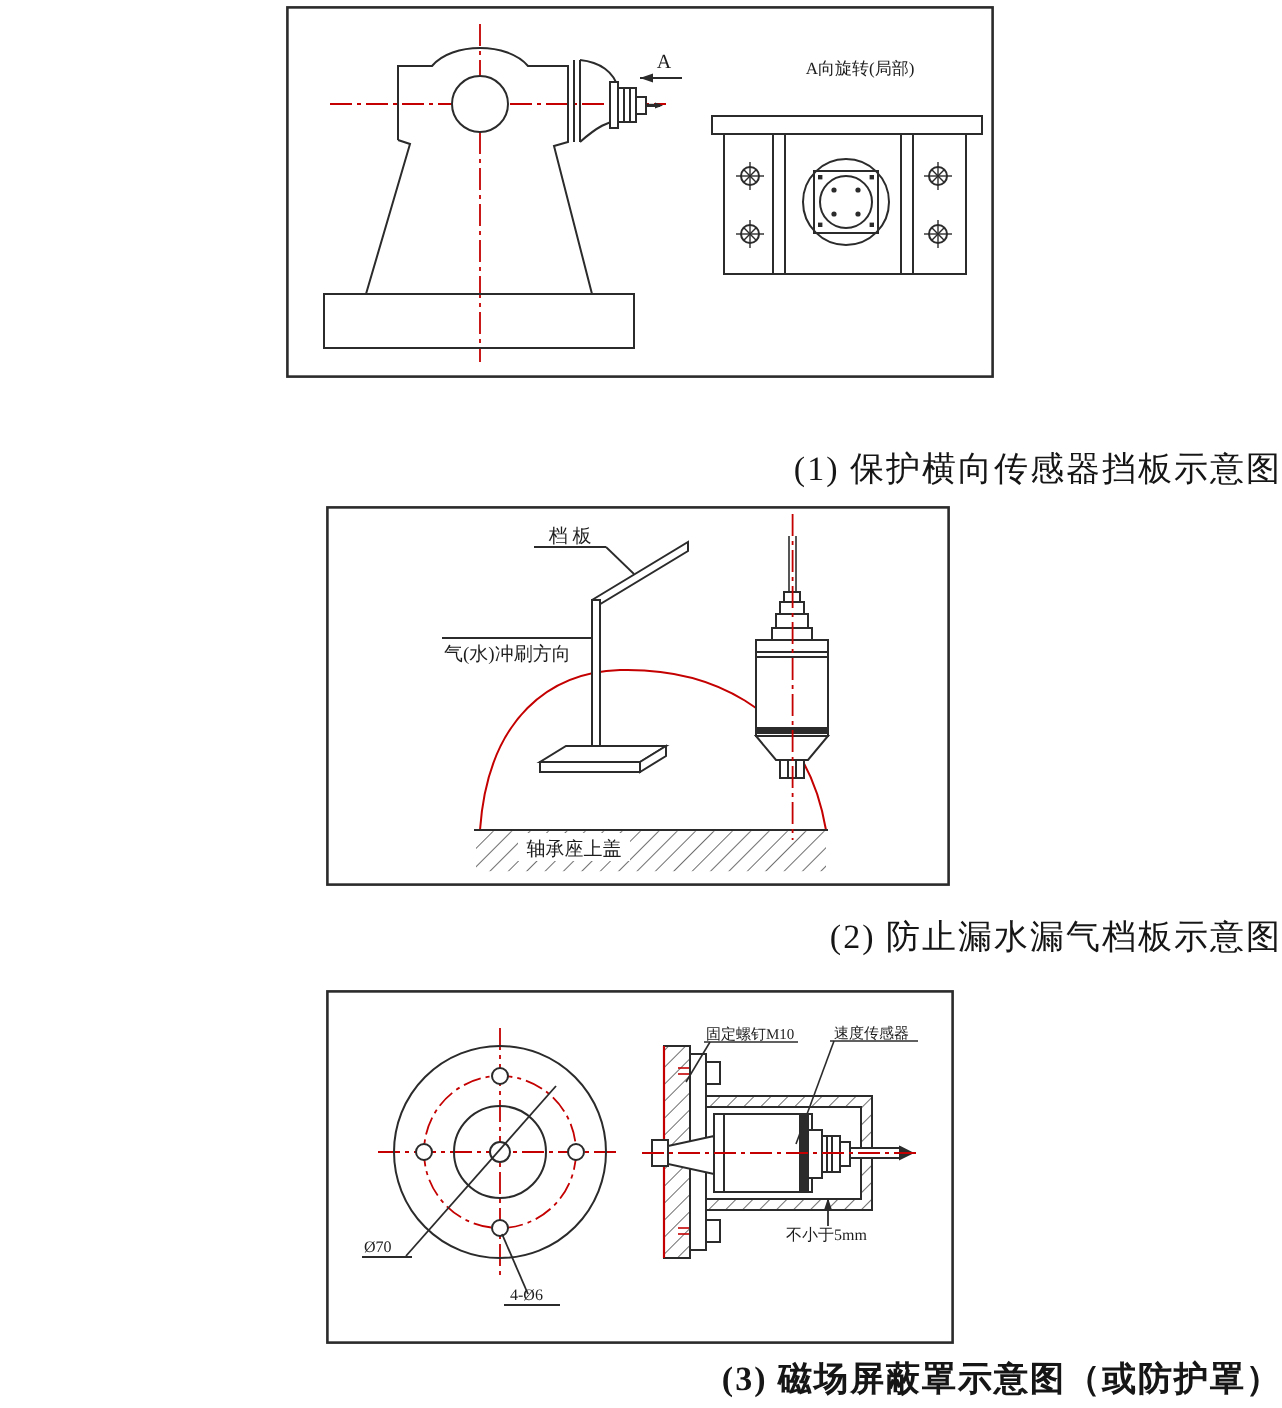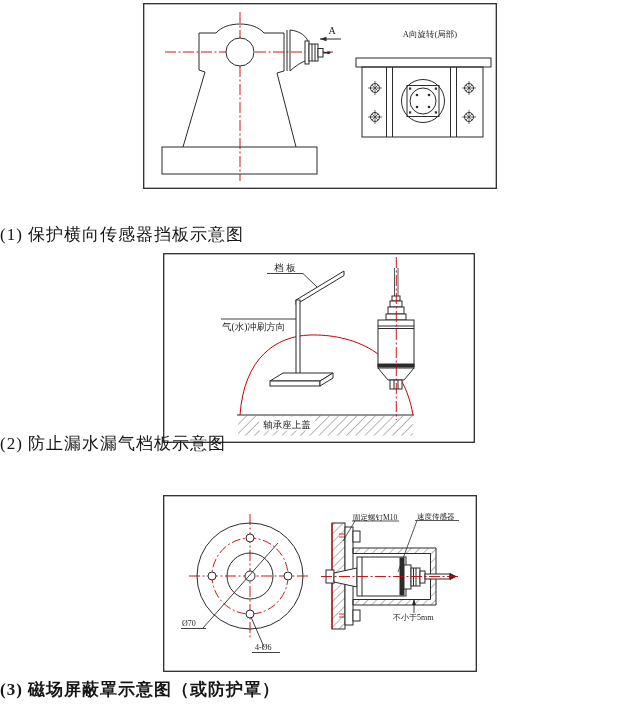--- a/index.html
+++ b/index.html
@@ -1,19 +1,19 @@
 <!DOCTYPE html>
 <html><head>
 <meta charset="utf-8">
 <style>
   html,body{margin:0;padding:0;background:#ffffff;}
   #page{position:relative;width:641px;height:704px;background:#ffffff;overflow:hidden;
         font-family:"Liberation Serif","DejaVu Serif",serif;}
   .fig{position:absolute;}
-  .caption{position:absolute;left:0;width:641px;text-align:left;
+  .caption{position:absolute;left:0;width:641px;text-align:right;
            font-size:17px;letter-spacing:1px;color:#161616;
            font-family:"Liberation Serif","DejaVu Serif",serif;}
   svg text{font-family:"Liberation Serif","DejaVu Serif",serif;fill:#1d1d1d;}
 </style>
 </head>
 <body>
 
 <div id="page">
 
   <svg class="fig" style="left:143px;top:3px;" width="354" height="186" viewBox="143 3 354 186">
@@ -161,21 +161,21 @@
       <line x1="267" y1="273.5" x2="303" y2="273.5" stroke="#2b2b2b" stroke-width="0.9"></line>
       <line x1="303" y1="273.5" x2="317" y2="287" stroke="#2b2b2b" stroke-width="0.9"></line>
     </g>
 
     <g>
       <line x1="221" y1="319" x2="296" y2="319" stroke="#2b2b2b" stroke-width="0.9"></line>
       <text x="222" y="330" font-size="9.5" text-anchor="start">气(水)冲刷方向</text>
     </g>
   </svg>
 
-  <div class="caption" style="top:432px;">(2) 防止漏水漏气档板示意图</div>
+  <div class="caption" style="top:457px;">(2) 防止漏水漏气档板示意图</div>
 
   <svg class="fig" style="left:163px;top:495px;" width="314" height="177" viewBox="163 495 314 177">
     <defs>
       <pattern id="hatch-f3" patternUnits="userSpaceOnUse" width="6" height="6" patternTransform="rotate(45)">
         <line x1="0" y1="0" x2="0" y2="6" stroke="#4a4a4a" stroke-width="0.8"></line>
       </pattern>
     </defs>
 
     <rect x="163.7" y="495.7" width="312.6" height="175.6" fill="#ffffff" stroke="#2b2b2b" stroke-width="1.3"></rect>
 

